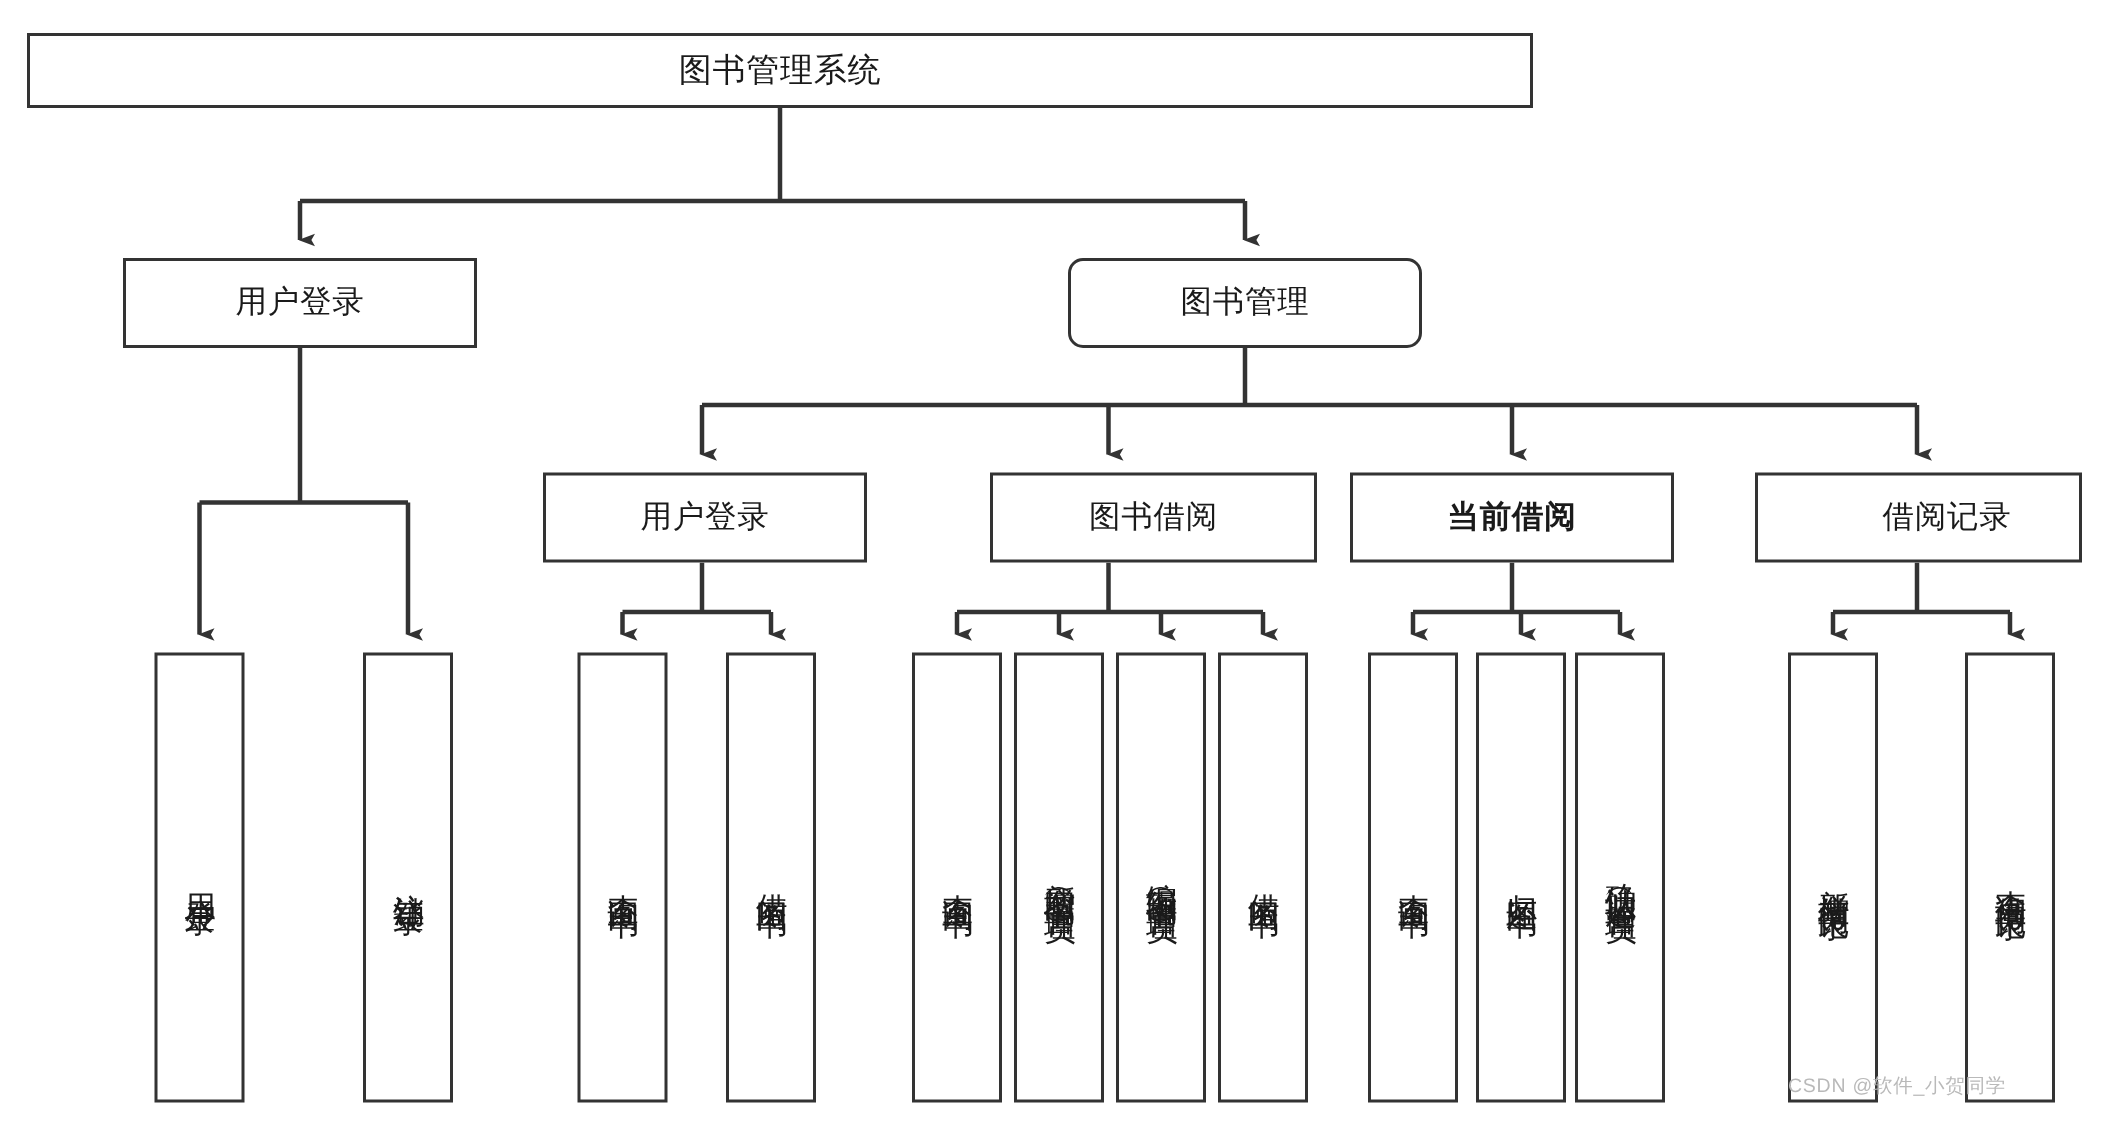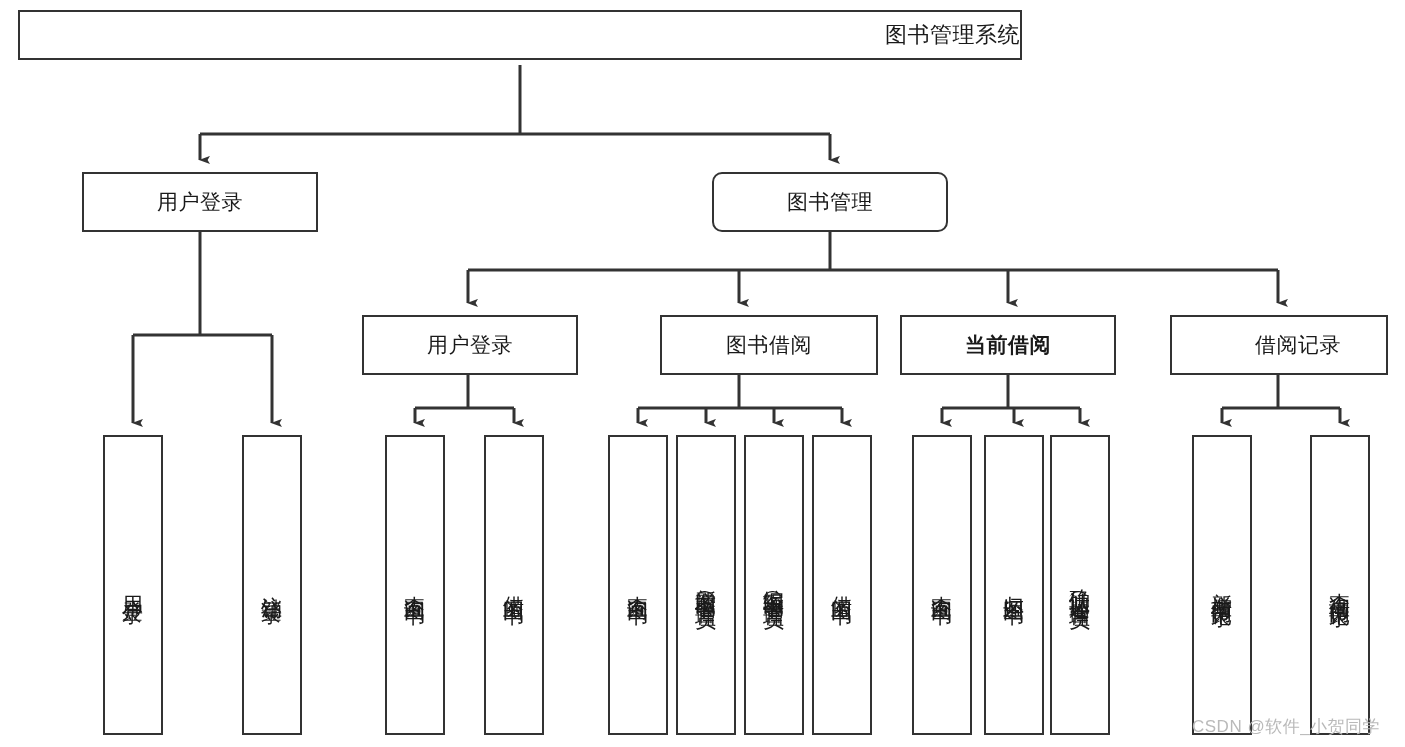--- a/index.html
+++ b/index.html
@@ -49,21 +49,21 @@
     writing-mode: vertical-rl;
     text-orientation: upright;
     font-size: 21px;
     letter-spacing: 3px;
     line-height: 1;
     max-height: 100%;
   }
   #root-node .label { font-size: 22px; }
   .watermark {
     position: absolute;
-    font-size: 17px;
+    font-size: 13px;
     color: #b9b9b9;
     white-space: nowrap;
     letter-spacing: 0.5px;
     user-select: none;
   }
 </style>
 </head>
 <body>
 
 <div id="canvas">
@@ -111,21 +111,21 @@
       <path d="M 1014 408 L 1014 423" marker-end="url(#arrowhead)"></path>
       <path d="M 1080 408 L 1080 423" marker-end="url(#arrowhead)"></path>
 
       <path d="M 1278 375 L 1278 408"></path>
       <path d="M 1222 408 L 1340 408"></path>
       <path d="M 1222 408 L 1222 423" marker-end="url(#arrowhead)"></path>
       <path d="M 1340 408 L 1340 423" marker-end="url(#arrowhead)"></path>
     </g>
   </svg>
 
-  <div class="node horizontal" id="root-node" style="left: 18px; top: 10px; width: 1004px; height: 50px; justify-content: flex-end;">
+  <div class="node horizontal" id="root-node" style="left: 18px; top: 22px; width: 1004px; height: 50px;">
     <span class="label">图书管理系统</span>
   </div>
 
   <div class="node horizontal" style="left: 82px; top: 172px; width: 236px; height: 60px;">
     <span class="label">用户登录</span>
   </div>
   <div class="node horizontal" style="left: 712px; top: 172px; width: 236px; height: 60px; border-radius: 10px;">
     <span class="label">图书管理</span>
   </div>
 

